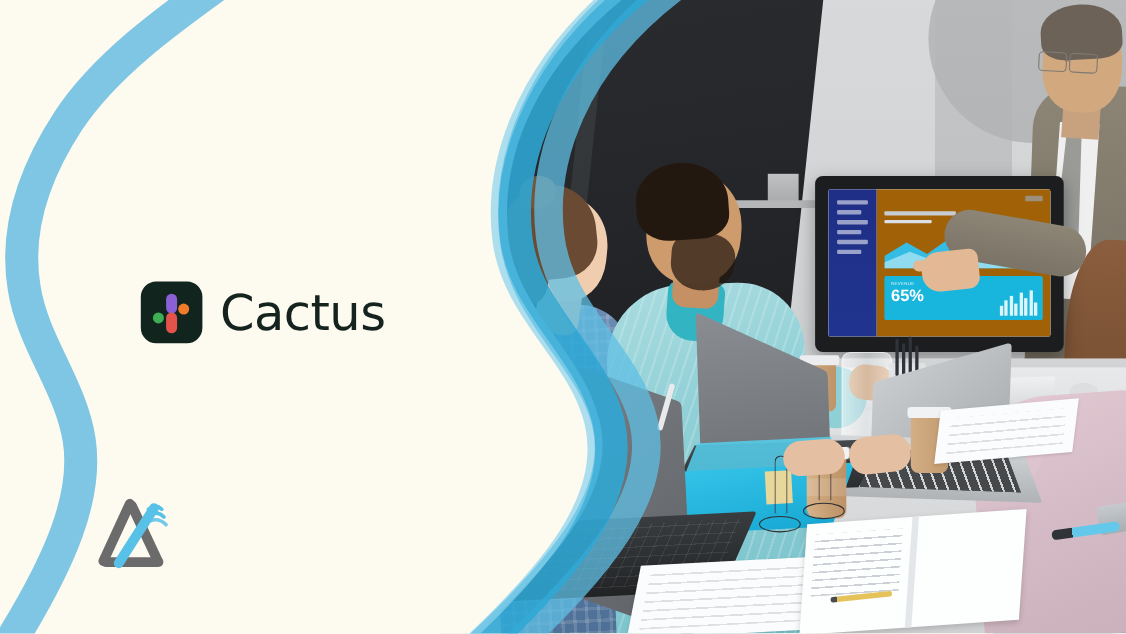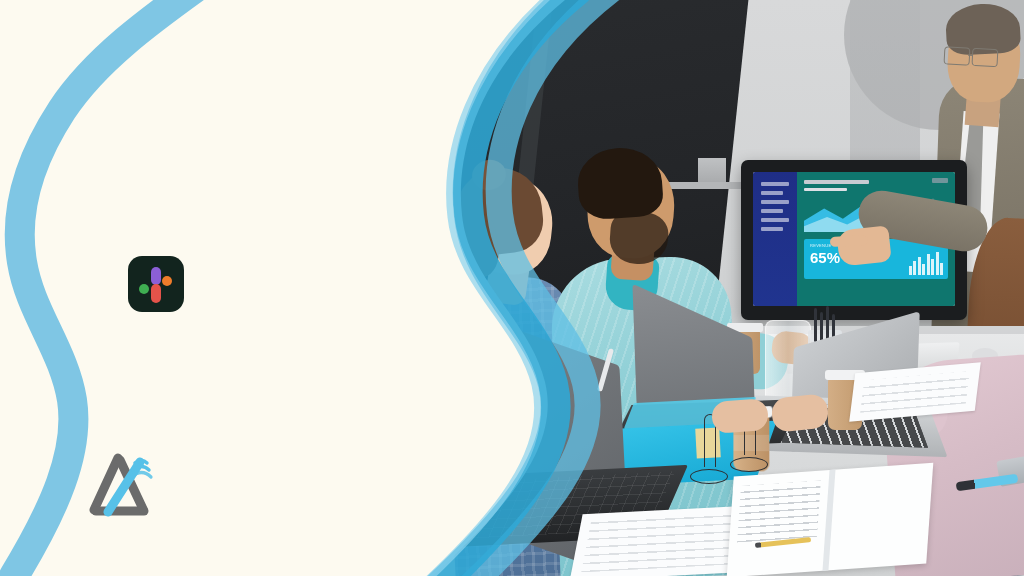--- a/index.html
+++ b/index.html
@@ -119,22 +119,22 @@
   }
   .dash-side .bar {
     height: 4px; margin: 0 4px 5px 4px;
     background: rgba(255,255,255,.55);
     border-radius: 1px;
   }
   .dash-side .bar.s { width: 60%; }
   .dash-body {
     flex: 1;
     position: relative;
-    background: #0f766e;
-    padding: 8px 7px;
+    background: #a16207;
+    padding: 20px 7px;
     box-sizing: border-box;
   }
   .dash-title {
     height: 4px; width: 45%;
     background: #C7CBD2; border-radius: 1px;
     margin-bottom: 4px;
   }
   .dash-sub {
     height: 3px; width: 30%;
     background: #DCE0E6; border-radius: 1px;
@@ -1013,20 +1013,21 @@
     </svg>
   </div>
 
   <div class="brand">
     <div class="brand-mark">
       <div class="d-green"></div>
       <div class="d-orange"></div>
       <div class="v-purple"></div>
       <div class="v-red"></div>
     </div>
+    <div class="brand-name">Cactus</div>
   </div>
 
   <div class="sublogo">
     <svg width="70" height="66" viewBox="0 0 70 66">
 
       <path d="M30 6 L6 58" stroke="#6B6B6B" stroke-width="9" stroke-linecap="round" fill="none"></path>
       <path d="M8 59 L56 59" stroke="#6B6B6B" stroke-width="9" stroke-linecap="round" fill="none"></path>
       <path d="M32 8 L55 57" stroke="#6B6B6B" stroke-width="9" stroke-linecap="round" fill="none"></path>
 
       <path d="M52 10 L20 60" stroke="#57C1E8" stroke-width="9" stroke-linecap="round" fill="none"></path>

